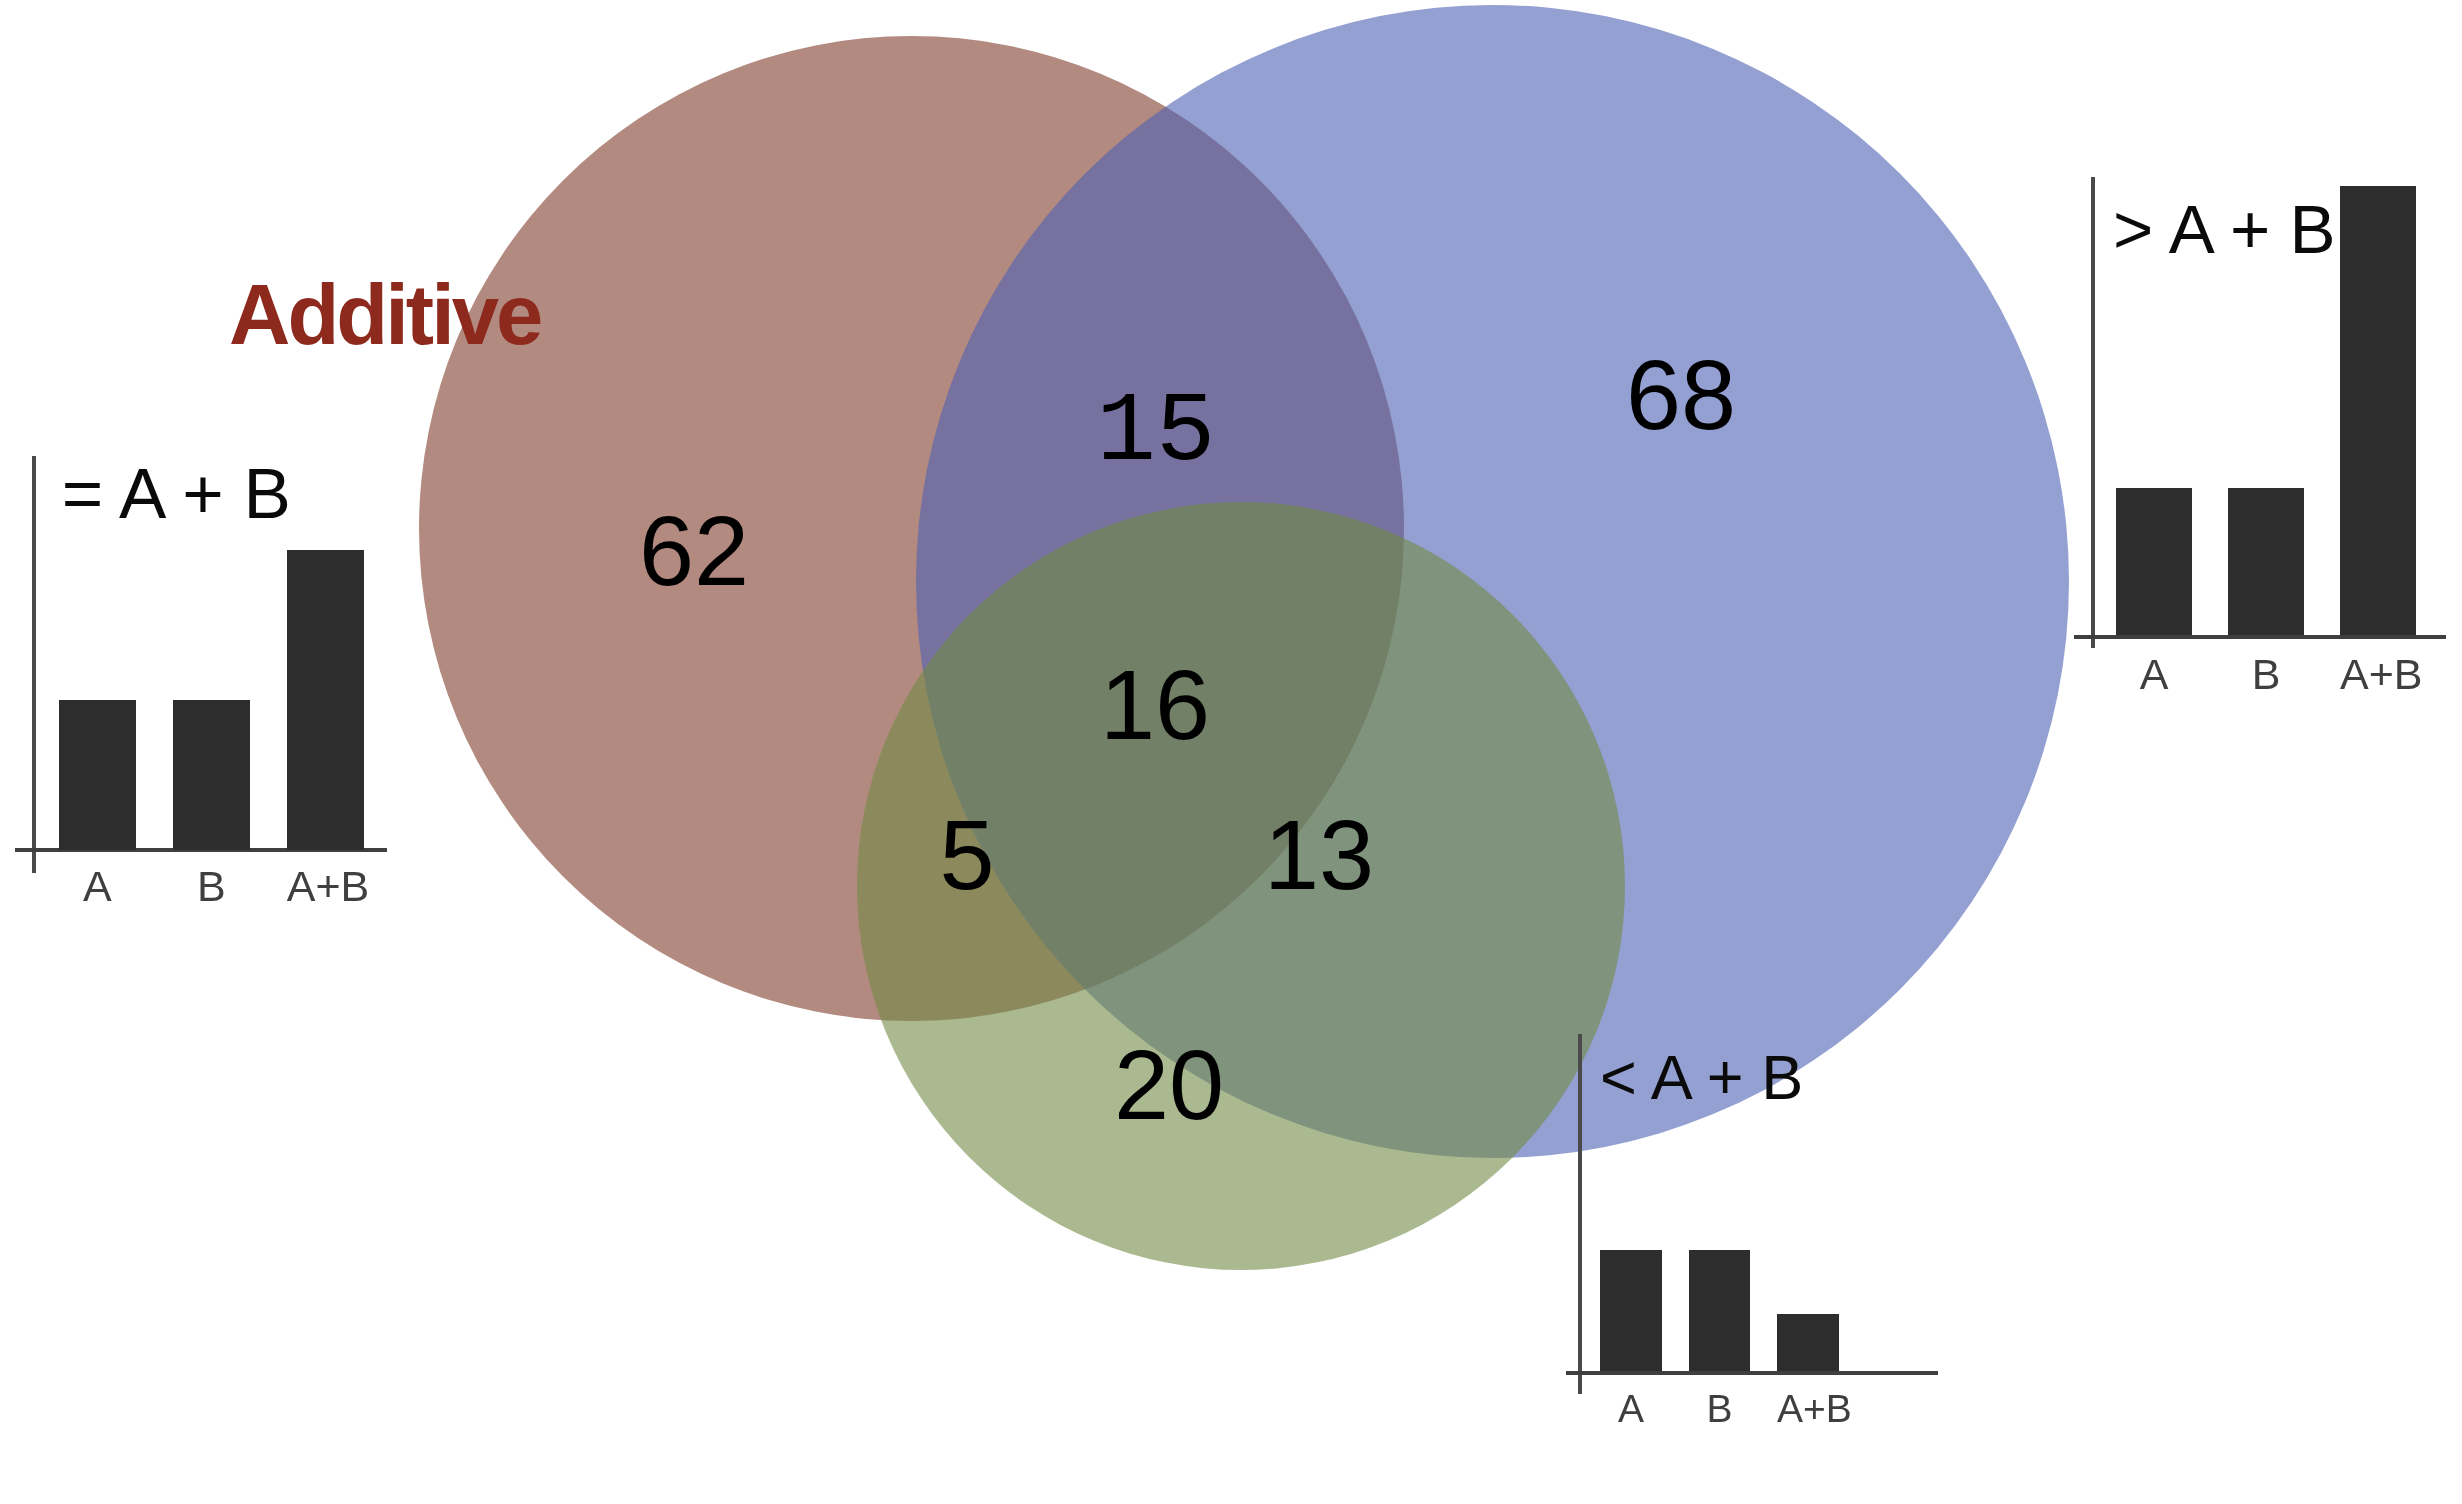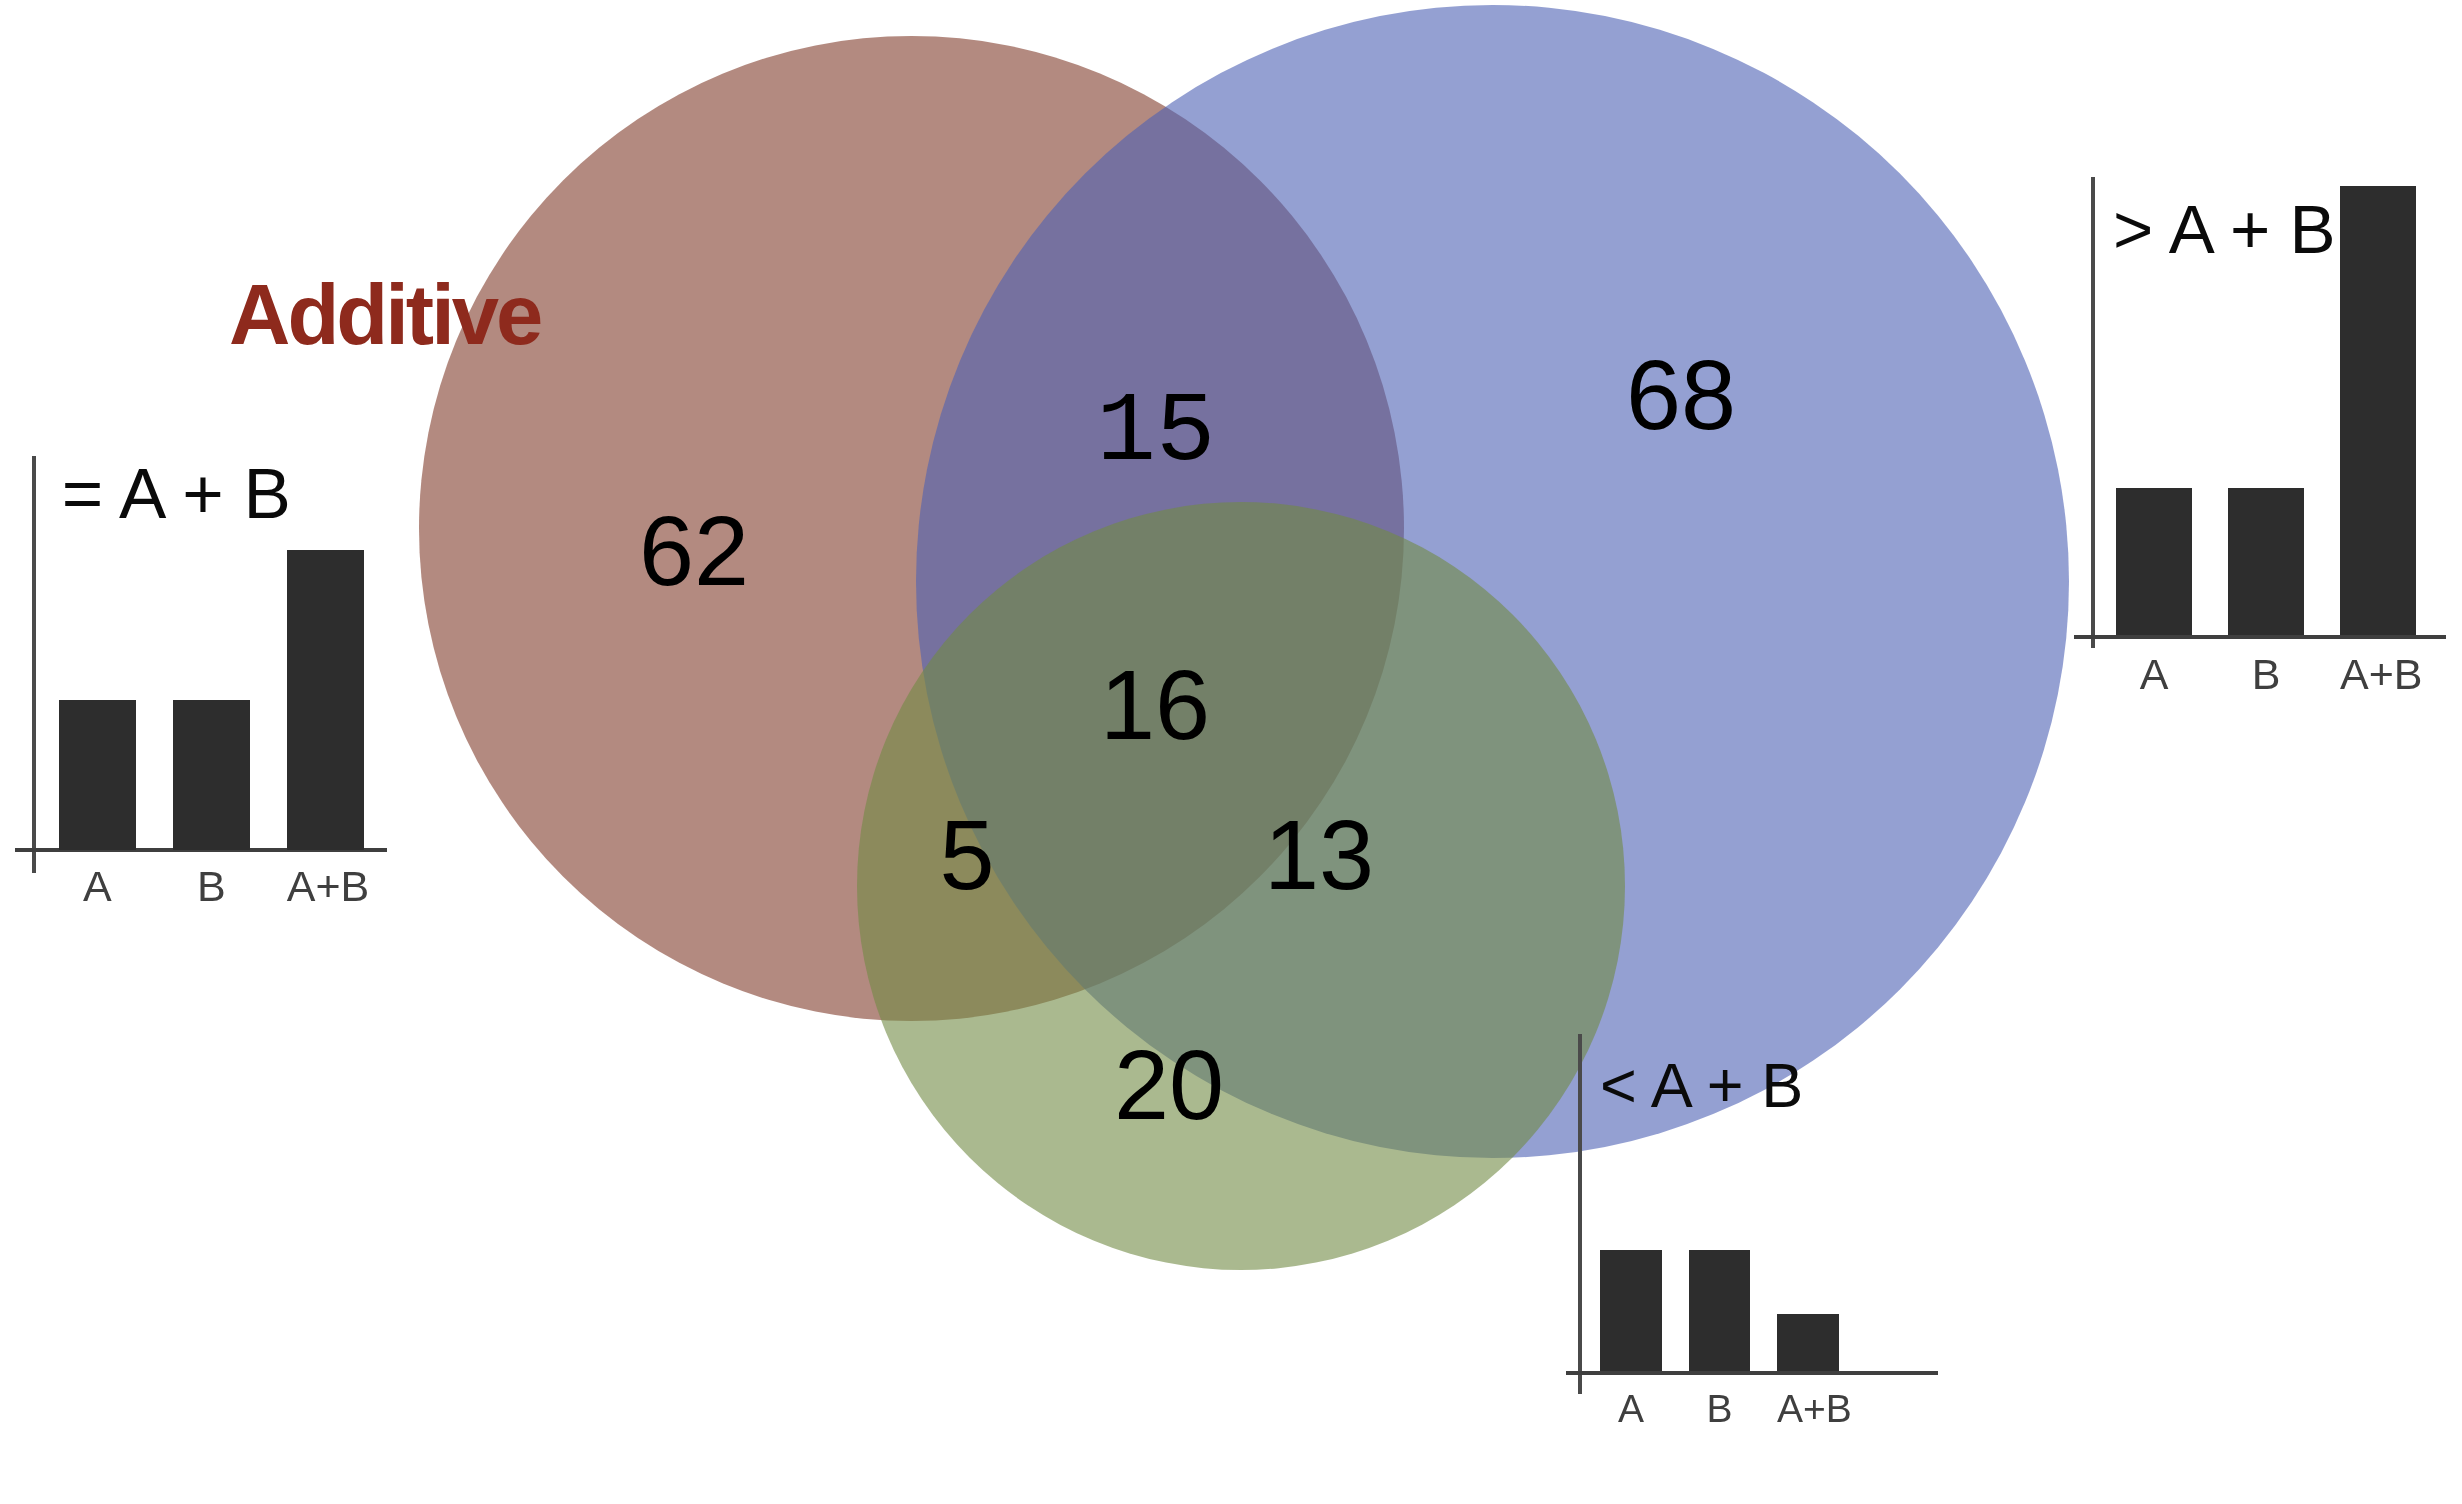--- a/index.html
+++ b/index.html
@@ -77,21 +77,21 @@
   #inset-synergistic .inset-title  { left: 39px; top: 27.6px; font-size: 69px; }
 
   
   #inset-antagonistic { left: 1566px; top: 1024px; width: 394px; height: 424px; }
   #inset-antagonistic .axis-y { left: 11.8px; top: 9.9px; height: 360px; }
   #inset-antagonistic .axis-x { left: 0; top: 347px; width: 372px; }
   #inset-antagonistic .bars   { left: 34px; top: 9.9px; width: 239px; height: 337px; gap: 26.6px; }
   #inset-antagonistic .bar    { width: 62px; }
   #inset-antagonistic .xlabels{ left: 34px; top: 363px; width: 239px; gap: 26.6px; font-size: 39px; }
   #inset-antagonistic .xlabels span { width: 62px; }
-  #inset-antagonistic .inset-title  { left: 34px; top: 30px; font-size: 63px; }
+  #inset-antagonistic .inset-title  { left: 34px; top: 22px; font-size: 63px; }
 </style>
 </head>
 <body>
 
 <div id="fig">
 
   <div class="circle" id="circle-additive"></div>
   <div class="circle" id="circle-synergistic"></div>
   <div class="circle" id="circle-antagonistic"></div>
 

